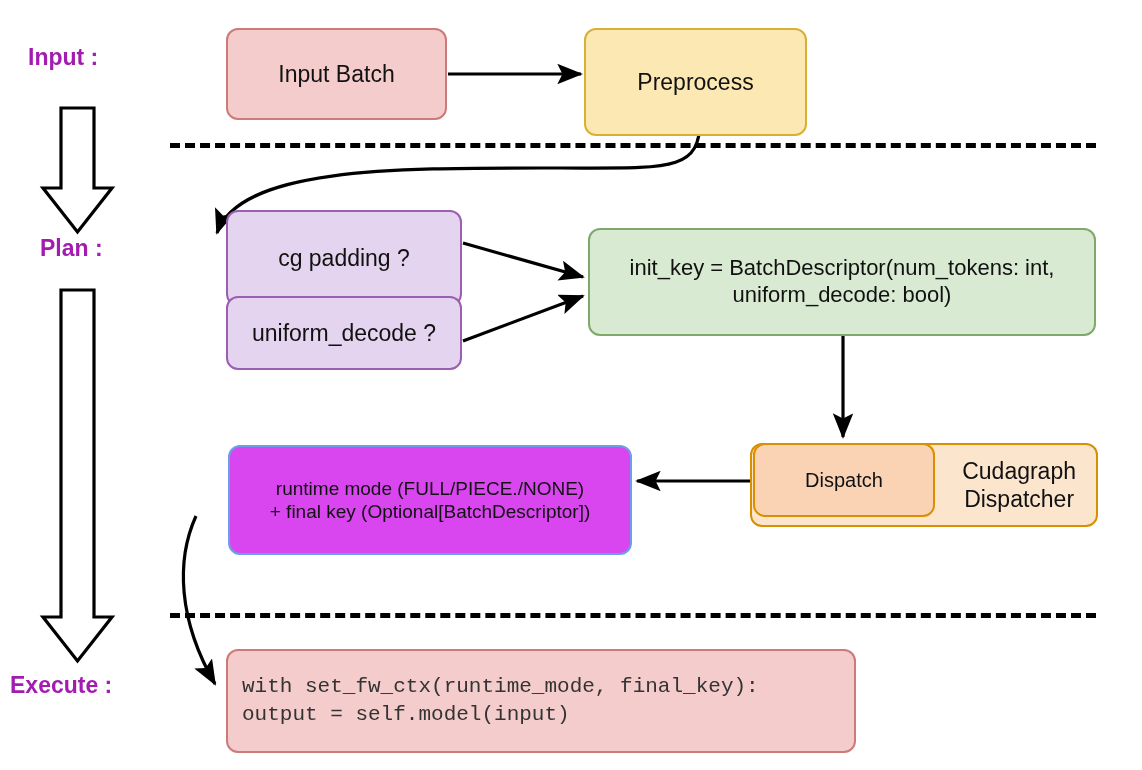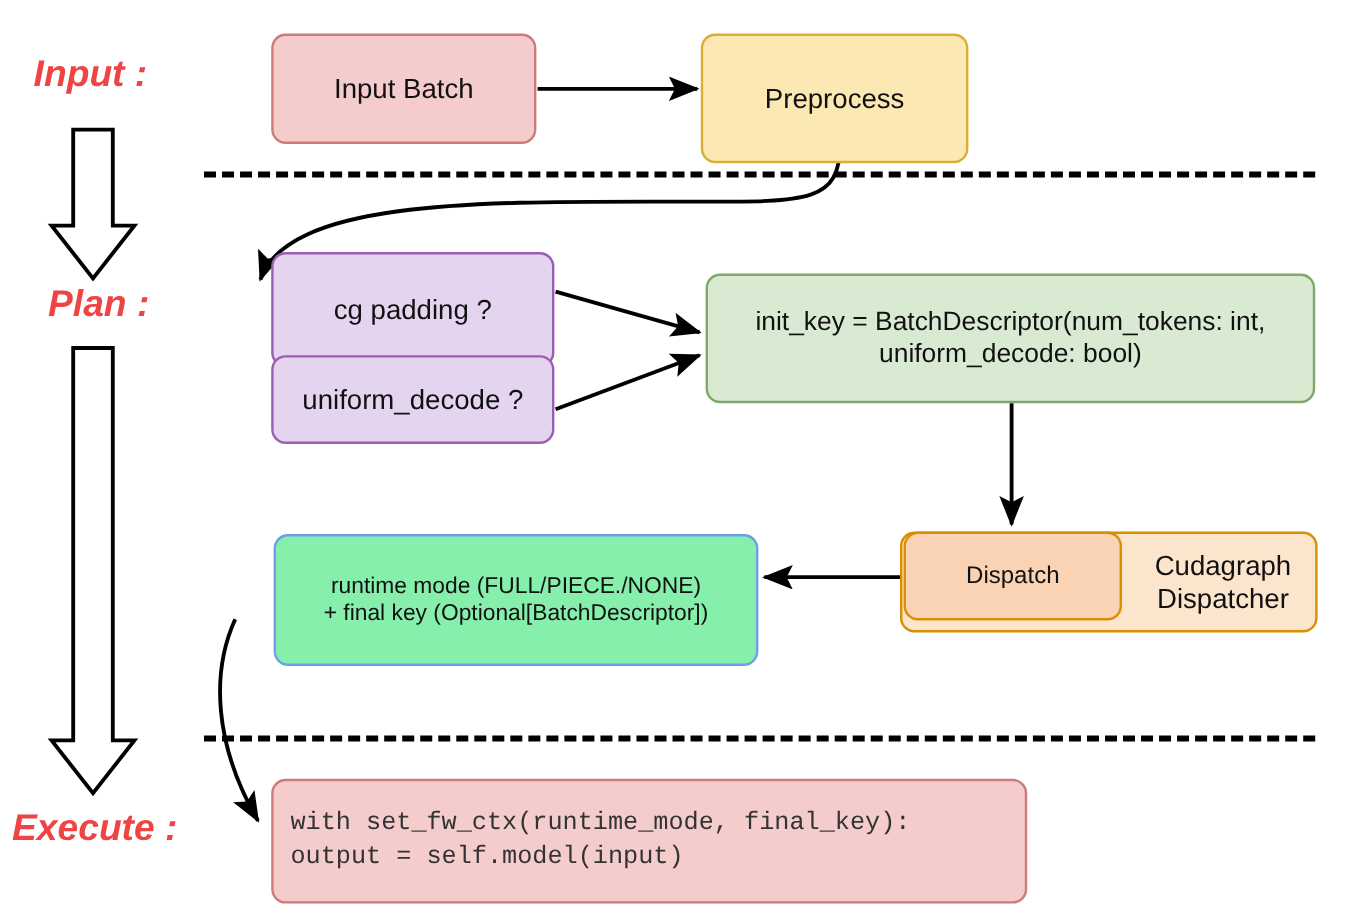--- a/index.html
+++ b/index.html
@@ -35,24 +35,23 @@
     border-radius: 12px;
     border-style: solid;
     border-width: 2px;
     line-height: 1.22;
     color: #111111;
     white-space: pre-line;
   }
   .stage-label {
     position: absolute;
     font-weight: bold;
-    font-size: 31px;
-    color: #ef4444;
+    font-size: 23px;
+    color: #a21caf;
     white-space: nowrap;
-    font-style: italic;
   }
   .node-input-batch {
     background: #f4cccc;
     border-color: #cc7a7a;
     font-size: 23px;
   }
   .node-preprocess {
     background: #fce8b2;
     border-color: #d9b036;
     font-size: 23px;
@@ -75,21 +74,21 @@
     align-items: center;
     font-size: 23px;
     padding-right: 20px;
   }
   .node-dispatch-inner {
     background: #fad3b5;
     border-color: #d99000;
     font-size: 20px;
   }
   .node-runtime {
-    background: #86efac;
+    background: #d946ef;
     border-color: #6d9eeb;
     font-size: 19px;
     padding: 0 10px;
   }
   .node-code {
     background: #f4cccc;
     border-color: #cc7a7a;
     font-family: "Liberation Mono", monospace;
     font-size: 21px;
     justify-content: flex-start;

